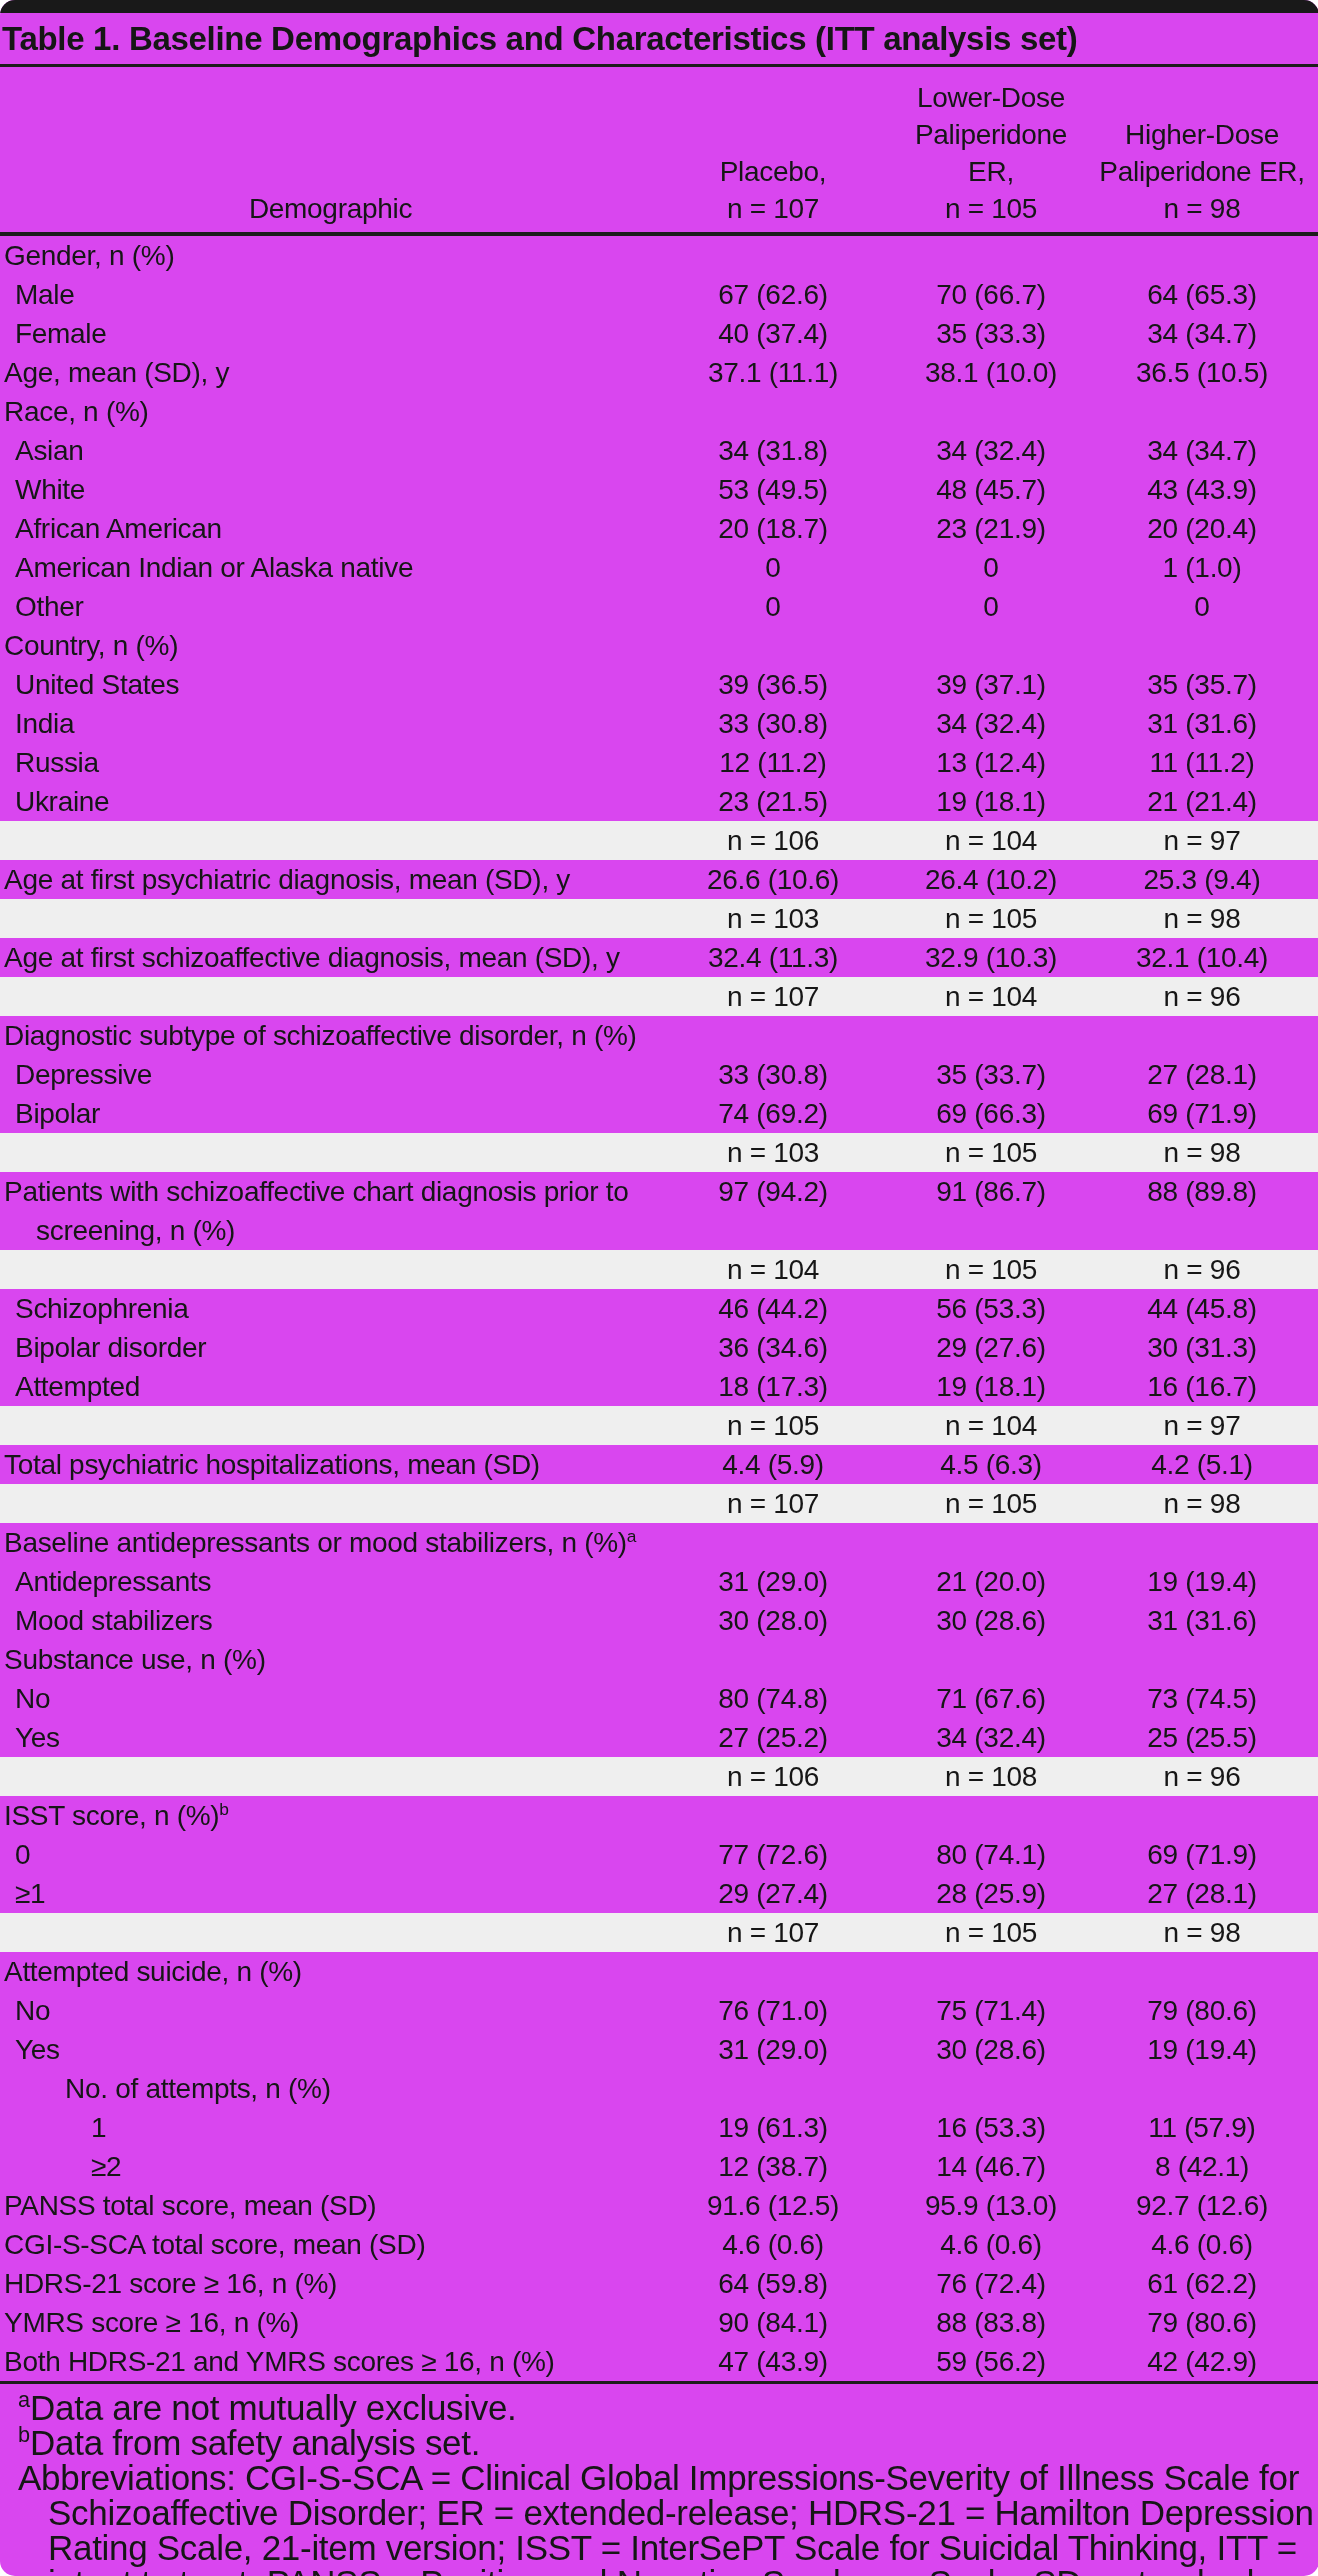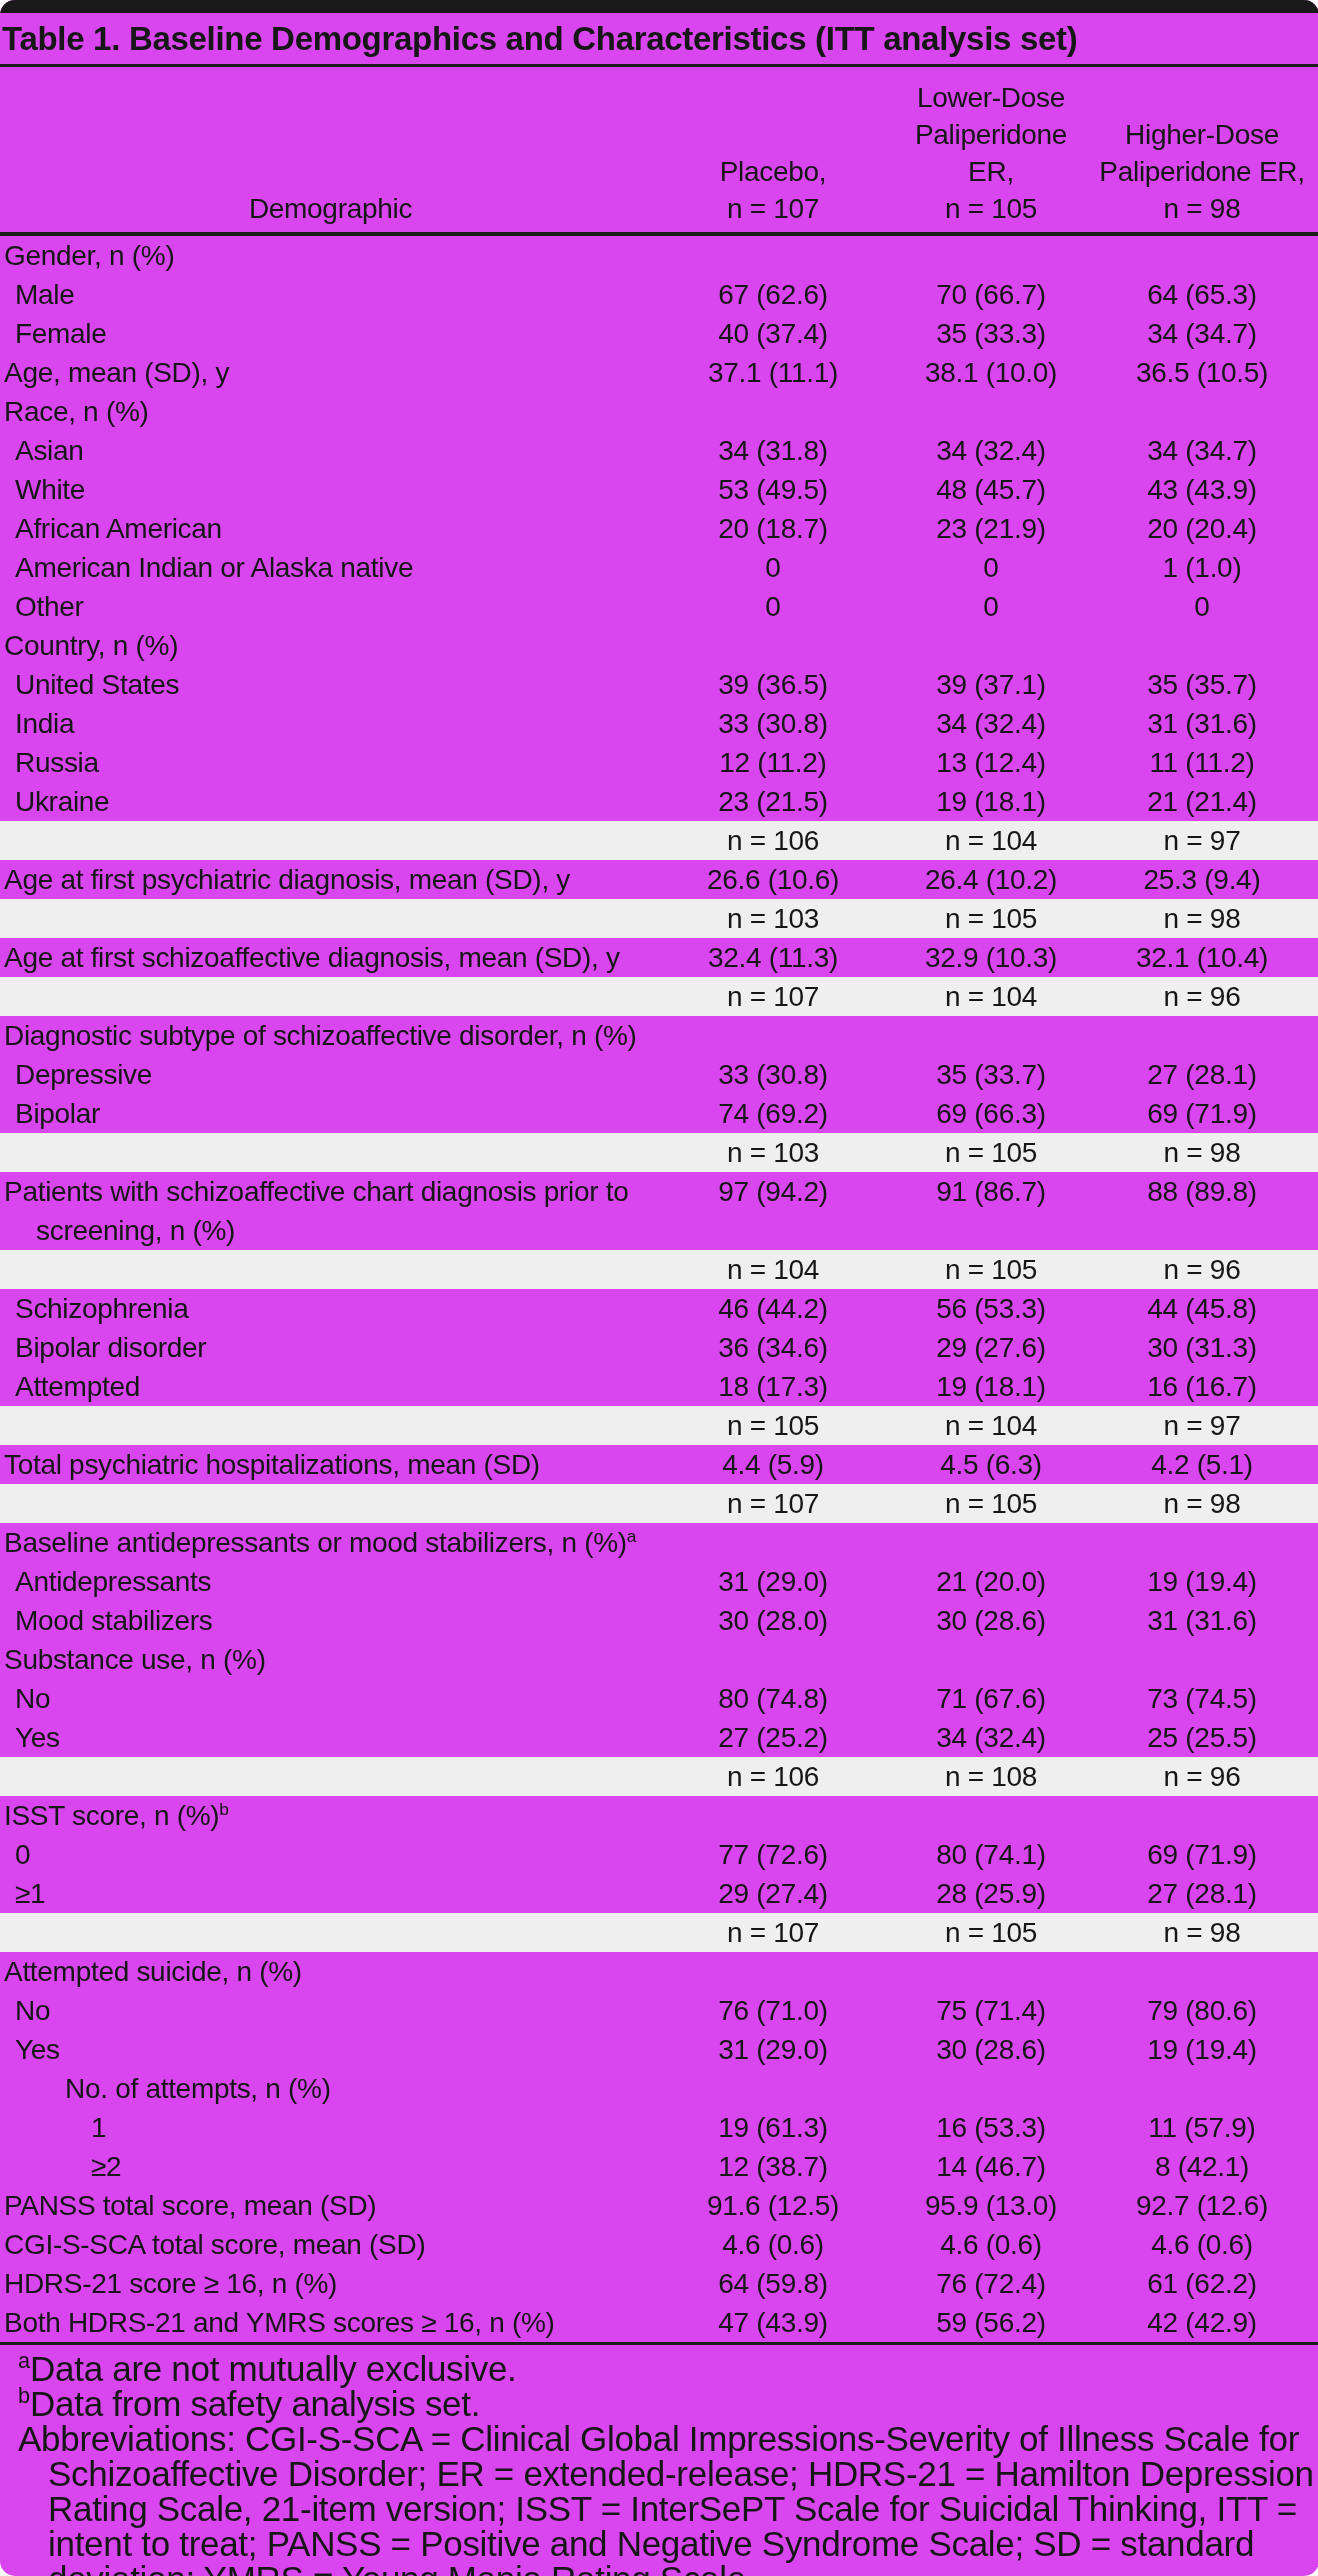--- a/index.html
+++ b/index.html
@@ -395,20 +395,26 @@
           <td class="val">4.6 (0.6)</td>
           <td class="val">4.6 (0.6)</td>
         </tr>
         <tr>
           <td class="label i0">HDRS-21 score ≥ 16, n (%)</td>
           <td class="val">64 (59.8)</td>
           <td class="val">76 (72.4)</td>
           <td class="val">61 (62.2)</td>
         </tr>
         <tr>
+          <td class="label i0">YMRS score ≥ 16, n (%)</td>
+          <td class="val">90 (84.1)</td>
+          <td class="val">88 (83.8)</td>
+          <td class="val">79 (80.6)</td>
+        </tr>
+        <tr>
           <td class="label i0">Both HDRS-21 and YMRS scores ≥ 16, n (%)</td>
           <td class="val">47 (43.9)</td>
           <td class="val">59 (56.2)</td>
           <td class="val">42 (42.9)</td>
         </tr>
       </tbody>
   </table>
 
   <div class="body-rule"></div>
 

